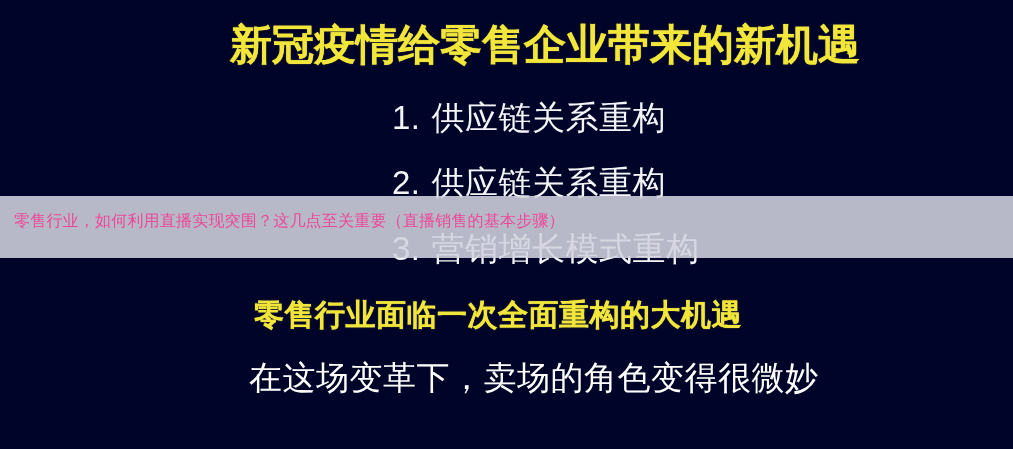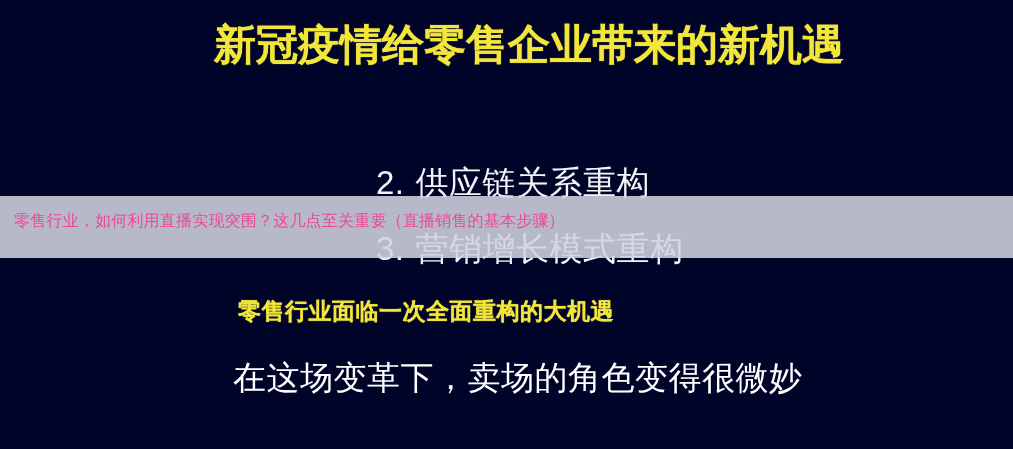--- a/index.html
+++ b/index.html
@@ -12,20 +12,21 @@
     width: 1013px;
     height: 449px;
     background: #000428;
     overflow: hidden;
     font-family: "Liberation Sans", "DejaVu Sans", sans-serif;
   }
   .line {
     position: absolute;
     white-space: nowrap;
     line-height: 1;
+    margin-left: 16px;
   }
   
   #title {
     left: 214px;
     top: 24px;
     font-size: 42px;
     font-weight: 700;
     color: #F2E63A;
     letter-spacing: 0px;
     text-shadow: 0 0 1px #F2E63A;
@@ -42,21 +43,21 @@
   #item-2 { top: 166px; }
   #item-3 { top: 232px; }
   .list-num {
     display: inline-block;
     margin-right: 11px;
   }
   
   #emphasis {
     left: 238px;
     top: 300px;
-    font-size: 23px;
+    font-size: 30px;
     font-weight: 700;
     color: #F2E63A;
     letter-spacing: 0.5px;
     text-shadow: 0 0 1px #F2E63A;
   }
   
   #closing {
     left: 233px;
     top: 361px;
     font-size: 33px;
@@ -83,20 +84,23 @@
     white-space: nowrap;
   }
 </style>
 </head>
 <body>
 
 <div id="slide">
 
   <div class="line" id="title">新冠疫情给零售企业带来的新机遇</div>
 
+  <div class="line list-item" id="item-1">
+    <span class="list-num">1.</span><span>供应链关系重构</span>
+  </div>
 
   <div class="line list-item" id="item-2">
     <span class="list-num">2.</span><span>供应链关系重构</span>
   </div>
 
   <div class="line list-item" id="item-3">
     <span class="list-num">3.</span><span>营销增长模式重构</span>
   </div>
 
   <div class="line" id="emphasis">零售行业面临一次全面重构的大机遇</div>

